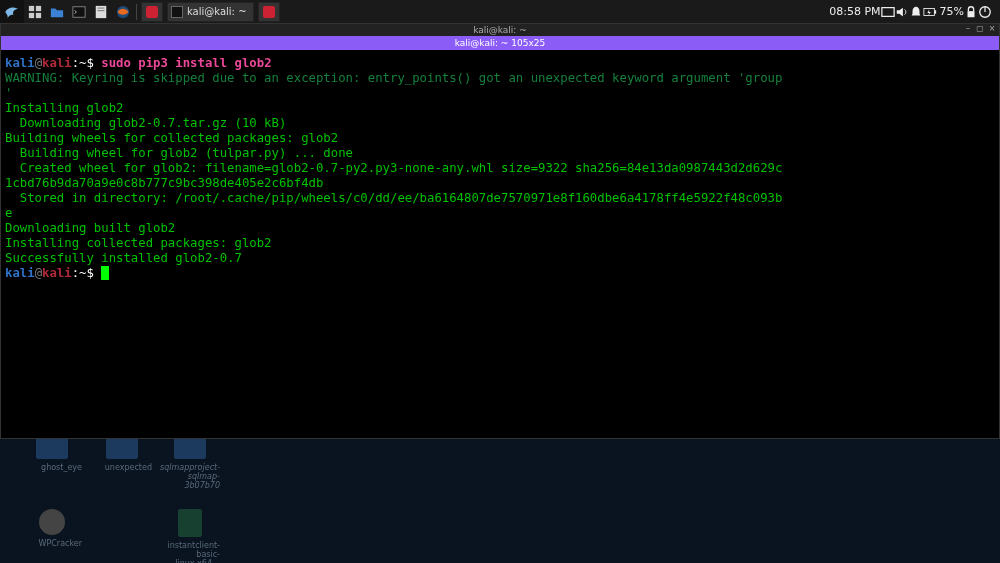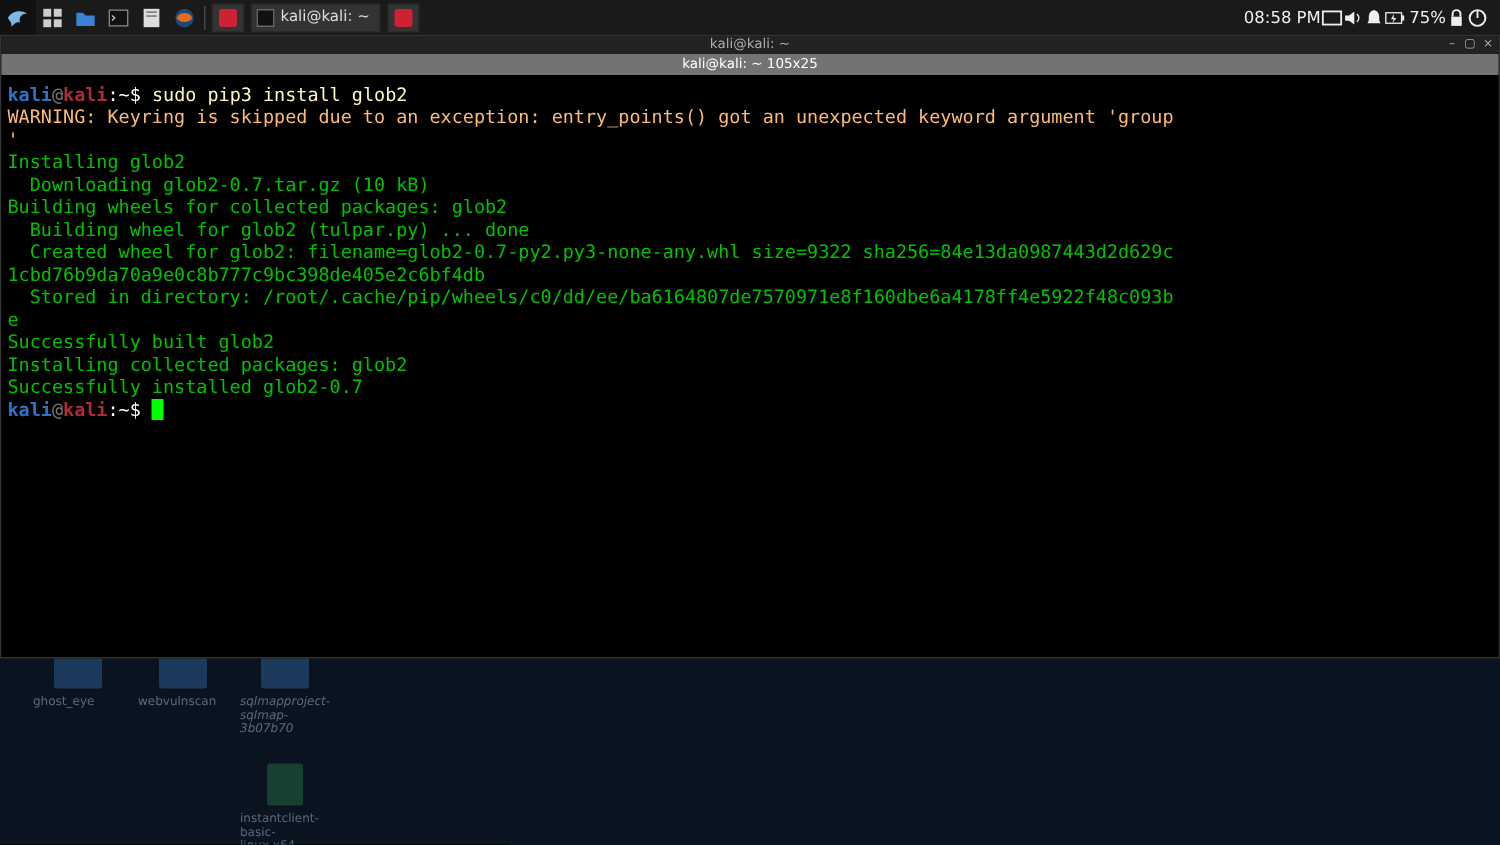--- a/index.html
+++ b/index.html
@@ -79,60 +79,60 @@
     position: relative;
   }
   .term-ctl {
     position: absolute; right: 2px; top: 0;
     display: flex; gap: 2px;
     font-size: 8px;
   }
   .term-ctl span { width: 10px; text-align: center; cursor: default; }
   .term-tabbar {
     height: 14px;
-    background: #737373;
+    background: #8b5cf6;
     display: flex; align-items: center; justify-content: center;
     font-size: 9px;
     color: #fff;
     font-family: "DejaVu Sans", sans-serif;
   }
   .term-body {
     background: #000;
     padding: 6px 4px;
     font-size: 12.3px;
     line-height: 15px;
     white-space: pre;
     font-family: "DejaVu Sans Mono", "Liberation Mono", monospace;
     min-height: 388px;
   }
   .c-user   { color: #2e72c9; font-weight: bold; }
   .c-at     { color: #777; }
   .c-host   { color: #b02a3a; font-weight: bold; }
   .c-path   { color: #fff; }
   .c-dollar { color: #fff; }
-  .c-cmd    { color: #fef9c3; }
-  .c-warn   { color: #fdba74; }
+  .c-cmd    { color: #ec4899; font-weight: bold; }
+  .c-warn   { color: #15803d; }
   .c-out    { color: #00c200; }
   .cursor {
     display: inline-block;
     width: 8px; height: 14px;
     background: #00ff00;
     vertical-align: text-bottom;
   }
   
   .desktop {
     position: absolute;
     left: 0; top: 23px;
     width: 1000px; height: 540px;
     z-index: 1;
   }
   .dicon {
     position: absolute;
     width: 60px;
-    text-align: left;
+    text-align: right;
     font-family: "DejaVu Sans", sans-serif;
     font-size: 8px;
     line-height: 9px;
     color: #5a6a7a;
   }
   .dicon .glyph {
     width: 32px; height: 28px;
     margin: 0 auto 4px;
     background: #1c3a5e;
     border-radius: 2px;
@@ -170,25 +170,29 @@
     <div class="dicon" style="left: 160px; top: 330px;">
       <div class="glyph file"></div>
       <div>sqlmap.tar.gz</div>
     </div>
     <div class="dicon" style="left: 22px; top: 408px;">
       <div class="glyph folder"></div>
       <div>ghost_eye</div>
     </div>
     <div class="dicon" style="left: 92px; top: 408px;">
       <div class="glyph folder"></div>
-      <div>webvulnscan</div>
+      <div>unexpected</div>
     </div>
     <div class="dicon" style="left: 160px; top: 408px; font-style: italic;">
       <div class="glyph folder"></div>
       <div>sqlmapproject-sqlmap-3b07b70</div>
+    </div>
+    <div class="dicon" style="left: 22px; top: 486px;">
+      <div class="glyph gear"></div>
+      <div>WPCracker</div>
     </div>
     <div class="dicon" style="left: 160px; top: 486px;">
       <div class="glyph file"></div>
       <div>instantclient-basic-linux.x64…</div>
     </div>
   </div>
 
 <div class="panel">
   <div class="panel-left">
     <div class="kali-menu">
@@ -299,17 +303,17 @@
 <span class="c-warn">WARNING: Keyring is skipped due to an exception: entry_points() got an unexpected keyword argument 'group</span>
 <span class="c-warn">'</span>
 <span class="c-out">Installing glob2</span>
 <span class="c-out">  Downloading glob2-0.7.tar.gz (10 kB)</span>
 <span class="c-out">Building wheels for collected packages: glob2</span>
 <span class="c-out">  Building wheel for glob2 (tulpar.py) ... done</span>
 <span class="c-out">  Created wheel for glob2: filename=glob2-0.7-py2.py3-none-any.whl size=9322 sha256=84e13da0987443d2d629c</span>
 <span class="c-out">1cbd76b9da70a9e0c8b777c9bc398de405e2c6bf4db</span>
 <span class="c-out">  Stored in directory: /root/.cache/pip/wheels/c0/dd/ee/ba6164807de7570971e8f160dbe6a4178ff4e5922f48c093b</span>
 <span class="c-out">e</span>
-<span class="c-out">Successfully built glob2</span>
+<span class="c-out">Downloading built glob2</span>
 <span class="c-out">Installing collected packages: glob2</span>
 <span class="c-out">Successfully installed glob2-0.7</span>
 <span class="c-user">kali</span><span class="c-at">@</span><span class="c-host">kali</span><span class="c-path">:</span><span class="c-path">~</span><span class="c-dollar">$ </span><span class="cursor"></span></div>
 </div>
 
 </body></html>

